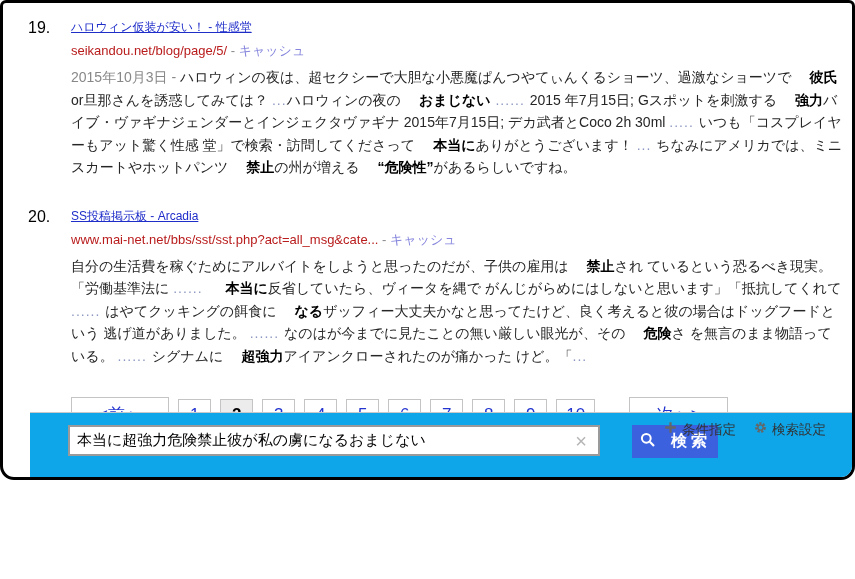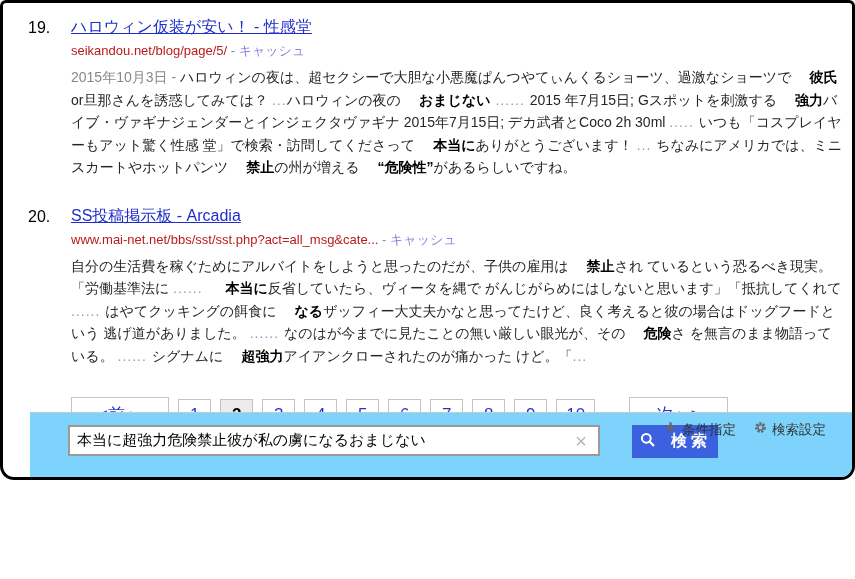--- a/index.html
+++ b/index.html
@@ -5,41 +5,41 @@
   html,body{margin:0;padding:0;background:#fff;}
   body{width:855px;height:579px;font-family:"Liberation Sans","DejaVu Sans",sans-serif;}
   .frame{box-sizing:border-box;width:855px;height:480px;border:3px solid #000;
          border-radius:6px 6px 14px 14px;background:#fff;overflow:hidden;position:relative;}
 
   
   .results{padding:14px 8px 0 25px;}
   .result{display:flex;margin-bottom:27px;}
   .result-num{width:43px;flex-shrink:0;font-size:16px;color:#000;padding-top:2px;}
   .result-main{max-width:780px;}
-  .result-title{font-size:16px;line-height:20px;}
+  .result-title{font-size:12px;line-height:20px;}
   .result-title a{color:#1f2dc9;text-decoration:underline;}
   .result-meta{font-size:13px;margin:5px 0 6px;}
   .url{color:#b91c1c;}
   .sep{color:#888;}
   .cache{color:#8585dd;text-decoration:none;}
   .snippet{font-size:14px;line-height:22.5px;color:#262626;}
   .snippet .b{font-weight:bold;color:#000;margin-left:18px;}
   .snippet .date{color:#888;}
   .snippet .dots{color:#8c98c2;letter-spacing:1px;}
 
   
   .pagination{display:flex;align-items:center;gap:9px;margin:30px 0 0 68px;font-size:17px;}
   .page-btn{display:inline-block;padding:5px 9px;border:1px solid #c4c4c4;color:#2334cf;
             text-decoration:none;background:#fff;min-width:13px;text-align:center;}
   .page-btn.nav{padding:5px 26px;}
   .page-btn.current{background:#ececec;color:#000;font-weight:bold;}
   .page-ellipsis{color:#555;margin:0 1px;}
 
   
-  .footer{position:absolute;left:27px;right:0;bottom:0;height:65px;background:#7dd3fc;
+  .footer{position:absolute;left:27px;right:0;bottom:0;height:65px;background:#0ea5e9;
           border-top:1px solid #c9c9c9;box-sizing:border-box;padding:12px 0 0 38px;}
   .search-box{display:inline-flex;align-items:center;width:532px;height:31px;background:#fff;
               border:2px solid #9a9a9a;box-sizing:border-box;vertical-align:top;}
   .search-box input{flex:1;border:none;outline:none;font-size:15px;padding:0 0 0 7px;
                     font-family:inherit;color:#000;background:transparent;}
   .clear-btn{color:#b5b5b5;font-size:20px;line-height:1;padding:0 11px;cursor:pointer;
              background:none;border:none;font-family:inherit;}
   .search-btn{display:inline-flex;align-items:center;justify-content:center;gap:15px;width:86px;height:33px;
               margin-left:28px;background:#3b61df;color:#fff;border:none;font-size:16px;font-weight:bold;
               vertical-align:top;font-family:inherit;letter-spacing:4px;cursor:pointer;}

